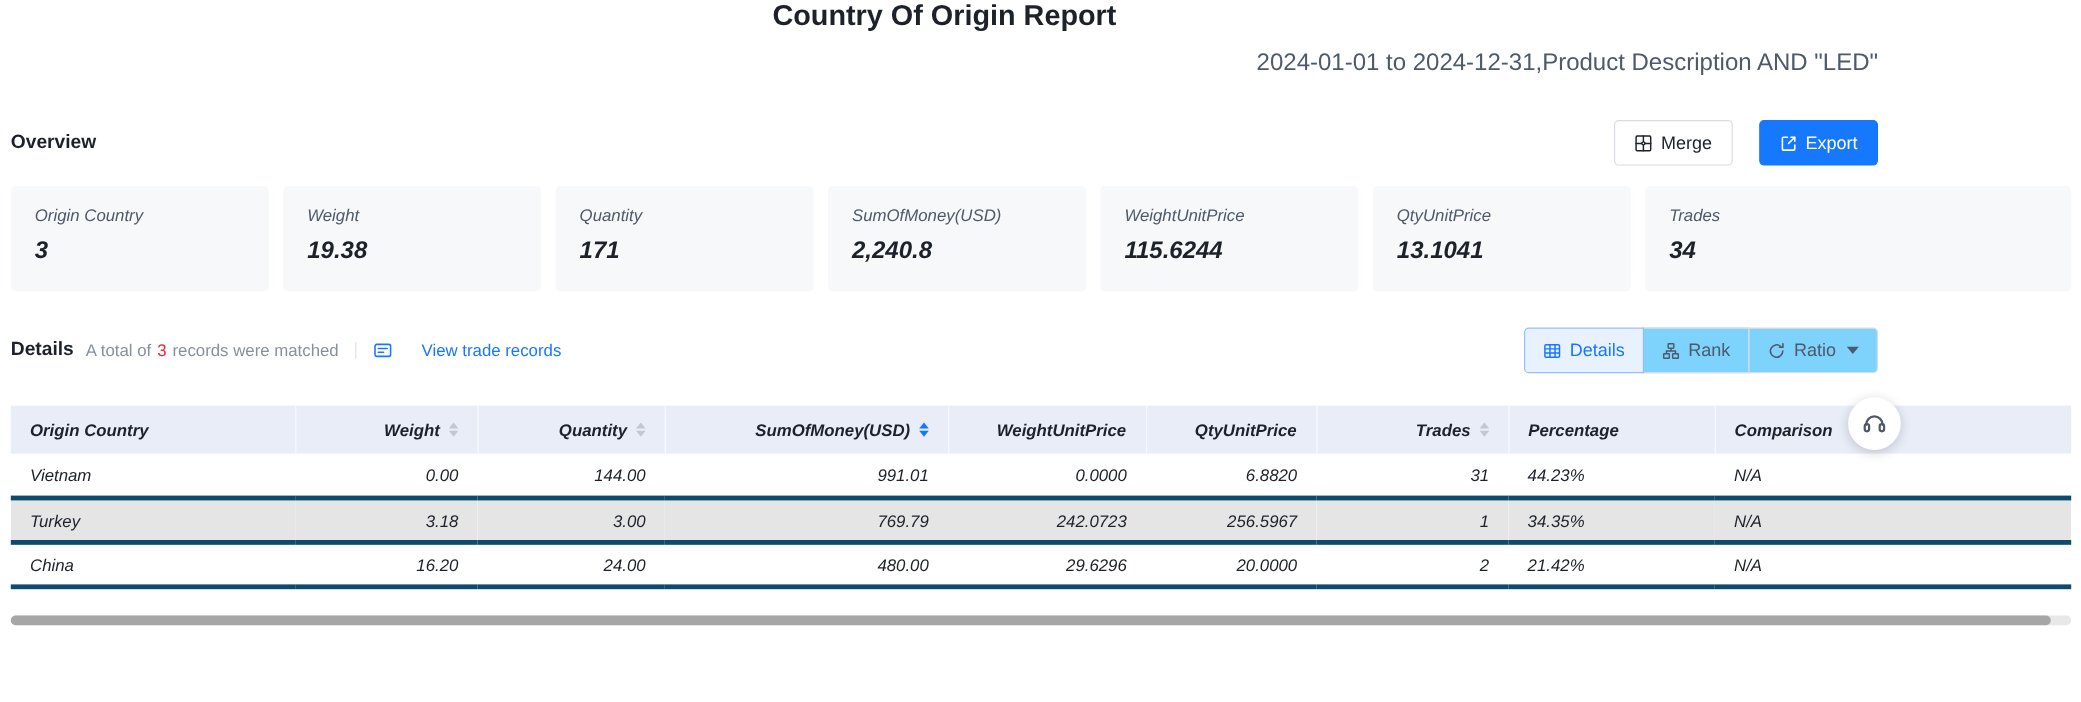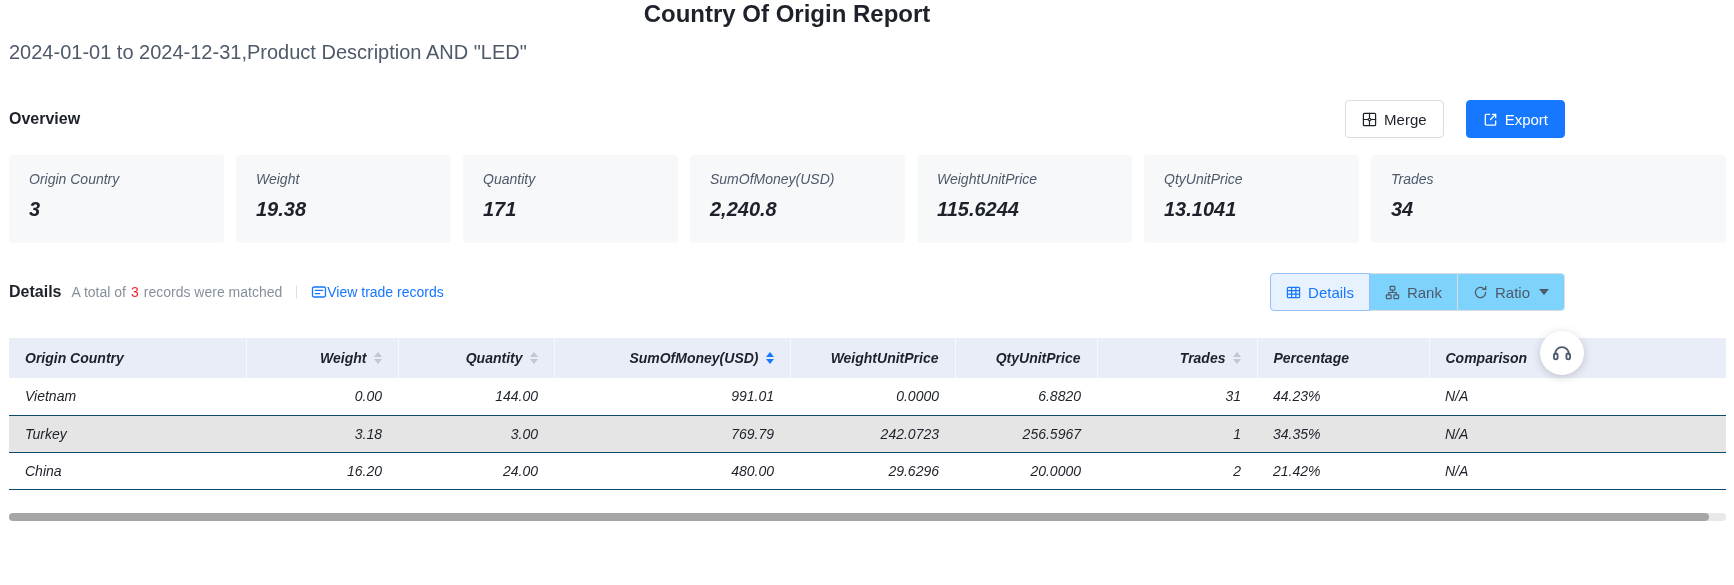--- a/index.html
+++ b/index.html
@@ -4,54 +4,54 @@
 <style>
   * { margin:0; padding:0; box-sizing:border-box; }
   html,body { background:#fff; }
   body { font-family:"Liberation Sans","DejaVu Sans",sans-serif; color:#1d2129; }
   .page { position:relative; width:1734px; height:585px; background:#fff; overflow:hidden; }
 
   .inner { width:1556px; margin-left:9px; }
   .wide  { width:1717px; margin-left:9px;font-style:italic; }
 
   .page-title { text-align:center; font-size:24px; font-weight:600; color:#1d2129; line-height:28px; }
-  .page-subtitle { text-align:left; font-size:20px; color:#4e5969; margin-top:12px; line-height:24px; }
+  .page-subtitle { text-align:right; font-size:20px; color:#4e5969; margin-top:12px; line-height:24px; }
 
   .overview-row { margin-top:36px; display:flex; align-items:center; justify-content:space-between; height:38px; }
   .section-title { font-size:16px; font-weight:700; color:#1d2129; }
   .actions { display:flex; align-items:center; gap:22px; }
   .btn { display:inline-flex; align-items:center; gap:7px; height:38px; padding:0 16px; border-radius:4px; font-size:15px; cursor:pointer; white-space:nowrap; font-family:inherit; }
   .btn-default { background:#fff; border:1px solid #d9dce3; color:#1d2129; }
   .btn-primary { background:#1677ff; border:1px solid #1677ff; color:#fff; }
 
   .cards { margin-top:17px; display:flex; gap:12px; }
   .stat-card { flex:1 1 0; background:#f7f8fa; border-radius:4px; height:88px; padding:15px 20px; }
   .stat-card.grow { flex:1.8 1 0; }
   .stat-label { font-size:14px; color:#4e5969; line-height:18px; }
   .stat-value { font-size:20px; font-weight:700; color:#1d2129; margin-top:9px; line-height:24px; }
 
   .details-row { margin-top:30px; display:flex; align-items:center; justify-content:space-between; height:38px; }
   .details-left { display:flex; align-items:center; }
   .details-title { font-size:16px; font-weight:700; color:#1d2129; margin-right:10px; }
   .summary { font-size:14px; color:#86909c; display:inline-flex; gap:5px; align-items:center; }
   .summary .count { color:#f5222d; }
   .v-divider { width:1px; height:14px; background:#dfe1e6; margin:0 14px; }
-  .link { display:inline-flex; align-items:center; gap:0; font-size:14px; color:#1677ff; cursor:pointer; text-decoration:none; }
+  .link { display:inline-flex; align-items:center; gap:24px; font-size:14px; color:#1677ff; cursor:pointer; text-decoration:none; }
 
   .segmented { display:inline-flex; }
   .seg-btn { display:inline-flex; align-items:center; gap:7px; height:38px; padding:0 15px; background:#7dd3fc; border:1px solid #d9dce3; color:#4e5969; font-size:15px; cursor:pointer; margin-left:-1px; white-space:nowrap; font-family:inherit; }
   .seg-btn:first-child { border-radius:4px 0 0 4px; margin-left:0; }
   .seg-btn:last-child { border-radius:0 4px 4px 0; }
   .seg-btn.active { background:#e8f2ff; color:#1677ff; border-color:#94bfff; position:relative; z-index:1; }
   .caret-down { width:0; height:0; border-left:5px solid transparent; border-right:5px solid transparent; border-top:6px solid #4e5969; margin-left:2px; }
 
   .report-table { margin-top:27px; border-collapse:collapse; table-layout:fixed; }
   .report-table th { background:#e9edf8; height:40px; font-size:14px; font-weight:700; color:#1d2129; padding:0 16px; border-right:1px solid #f6f8fd; white-space:nowrap; }
   .report-table th:last-child { border-right:none; }
-  .report-table td { height:37px; font-size:14px; color:#1d2129; padding:0 16px; border-bottom:1px solid #0c4a6e; white-space:nowrap; overflow:hidden; }
+  .report-table td { height:37px; font-size:14px; color:#1d2129; padding:0 16px; border-bottom:4px solid #0c4a6e; white-space:nowrap; overflow:hidden; }
   .report-table tbody tr:nth-child(2) td { background:#e5e5e5; }
   .th-inner { display:flex; align-items:center; }
   .al .th-inner { justify-content:flex-start; }
   .ar .th-inner { justify-content:flex-end; }
   td.al { text-align:left; }
   td.ar { text-align:right; }
   th.sortable { cursor:pointer; }
   .sort { display:inline-flex; flex-direction:column; gap:2px; margin-left:7px; }
   .sort .up { width:0; height:0; border-left:4px solid transparent; border-right:4px solid transparent; border-bottom:5px solid #c2c7d1; }
   .sort .down { width:0; height:0; border-left:4px solid transparent; border-right:4px solid transparent; border-top:5px solid #c2c7d1; }

